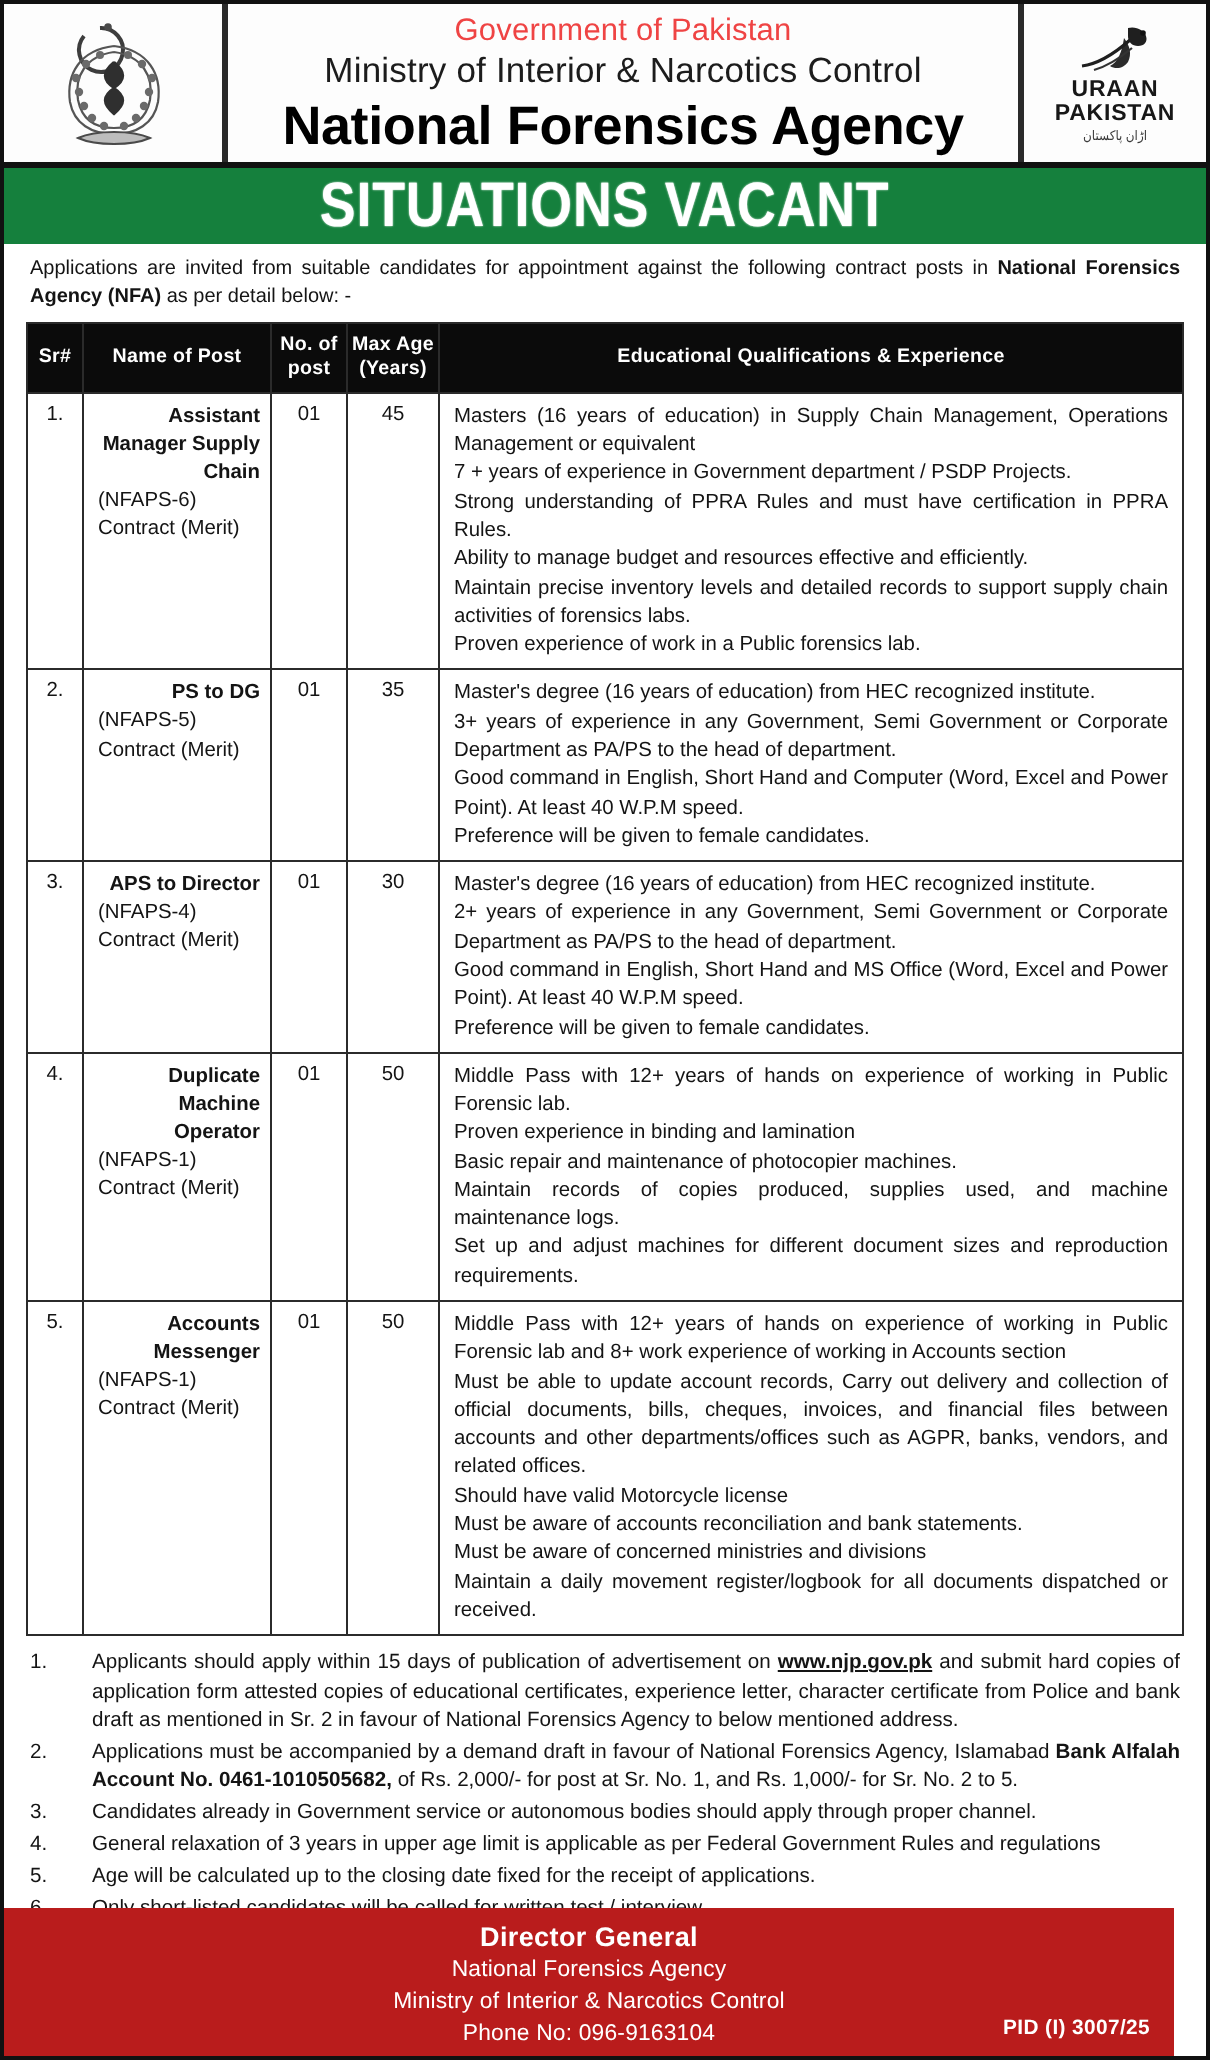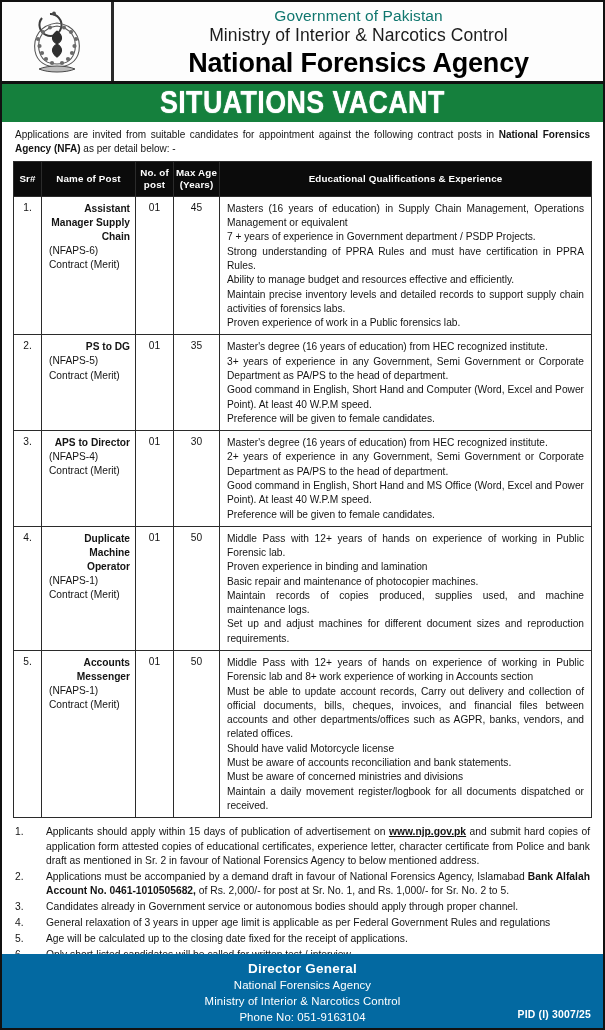--- a/index.html
+++ b/index.html
@@ -40,21 +40,21 @@
   .hdr-mid {
     flex: 1;
     display: flex;
     flex-direction: column;
     align-items: center;
     justify-content: center;
     padding-top: 2px;
   }
   .gov-line {
     font-size: 15.5px;
-    color: #0f766e;
+    color: #ef4444;
     letter-spacing: .1px;
     line-height: 1.12;
   }
   .min-line {
     font-size: 17.5px;
     color: #1c1c1c;
     letter-spacing: .1px;
     line-height: 1.18;
     margin-top: 1px;
   }
@@ -206,22 +206,22 @@
   .note-b b { font-weight: bold; }
   .note-b .lnk {
     font-weight: bold;
     text-decoration: underline;
     color: #141414;
   }
 
   
   .footer {
     position: absolute;
-    left: 0; right: 0; bottom: 0;
-    background: #0369a1;
+    left: 0; right: 16px; bottom: 0;
+    background: #b91c1c;
     color: #fff;
     height: 74px;
     padding: 6px 0 0 0;
   }
   .footer-inner {
     position: relative;
     height: 100%;
     display: flex;
     flex-direction: column;
     align-items: center;
@@ -281,20 +281,34 @@
         </g>
         <path d="M31 22 C25 27 25 31 31 35 C37 39 37 43 31 48 C25 43 25 39 31 35 C37 31 37 27 31 22" fill="#2f2f2f" stroke="#2f2f2f" stroke-width="1.2"></path>
         <path d="M13 60 C22 56 40 56 49 60 C40 64 22 64 13 60 Z" fill="#bdbdbd" stroke="#4a4a4a" stroke-width="1"></path>
       </svg>
     </div>
     <div class="hdr-mid">
       <div class="gov-line">Government of Pakistan</div>
       <div class="min-line">Ministry of Interior &amp; Narcotics Control</div>
       <div class="nfa-line">National Forensics Agency</div>
     </div>
+    <div class="hdr-right">
+      <div class="uraan">
+        <svg class="uraan-mark" width="40" height="26" viewBox="0 0 40 26">
+          <path d="M26 2 C30 1 34 3 35 6 C36 9 34 11 31 11 C28 11 26 9 26 6 Z" fill="#1f1f1f"></path>
+          <path d="M24 7 C27 11 28 15 26 19 C24 22 20 23 17 21 C21 19 23 14 24 7 Z" fill="#2b2b2b"></path>
+          <path d="M3 21 C11 20 19 15 27 8" stroke="#1f1f1f" stroke-width="1.6" fill="none"></path>
+          <path d="M9 23 C16 21 22 17 28 12" stroke="#333" stroke-width="1.1" fill="none"></path>
+          <circle cx="33.5" cy="4.5" r="1.4" fill="#111"></circle>
+        </svg>
+        <div class="uraan-t1">URAAN</div>
+        <div class="uraan-t2">PAKISTAN</div>
+        <div class="uraan-urdu">اڑان پاکستان</div>
+      </div>
+    </div>
   </div>
 
   <div class="banner">
     <span class="banner-txt">SITUATIONS VACANT</span>
   </div>
 
   <div class="intro">
     <span>Applications are invited from suitable candidates for appointment against the following contract posts in </span><b>National Forensics Agency (NFA)</b><span> as per detail below: -</span>
   </div>
 
@@ -451,18 +465,18 @@
         <div class="note-n">11.</div>
         <div class="note-b"><span>Proper security clearance will be obtained for the shortlisted candidates.</span></div>
       </div>
     </div>
 
   <div class="footer">
     <div class="footer-inner">
       <div class="f-title">Director General</div>
       <div class="f-l1">National Forensics Agency</div>
       <div class="f-l2">Ministry of Interior &amp; Narcotics Control</div>
-      <div class="f-l3">Phone No: 051-9163104</div>
+      <div class="f-l3">Phone No: 096-9163104</div>
       <div class="pid">PID (I) 3007/25</div>
     </div>
   </div>
 
 </div>
 
 </body></html>

